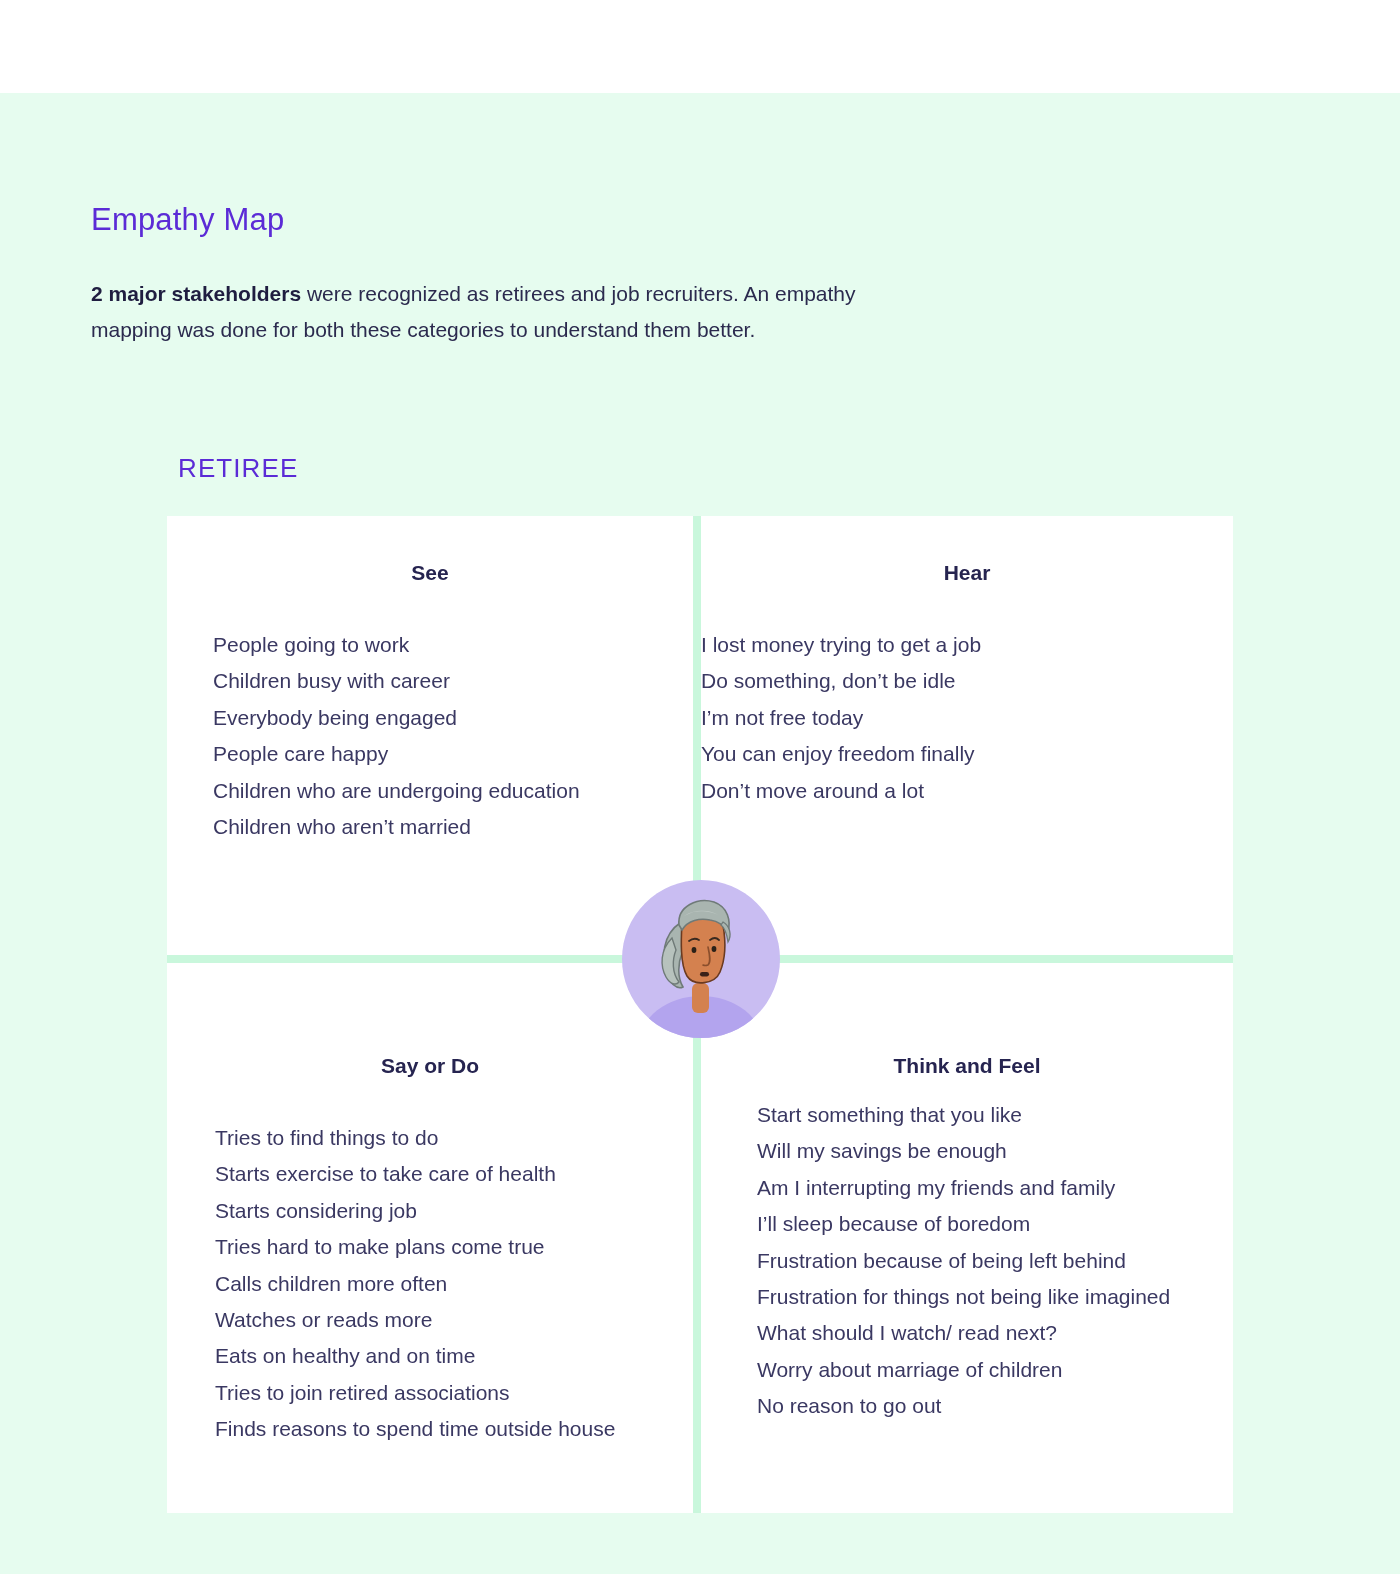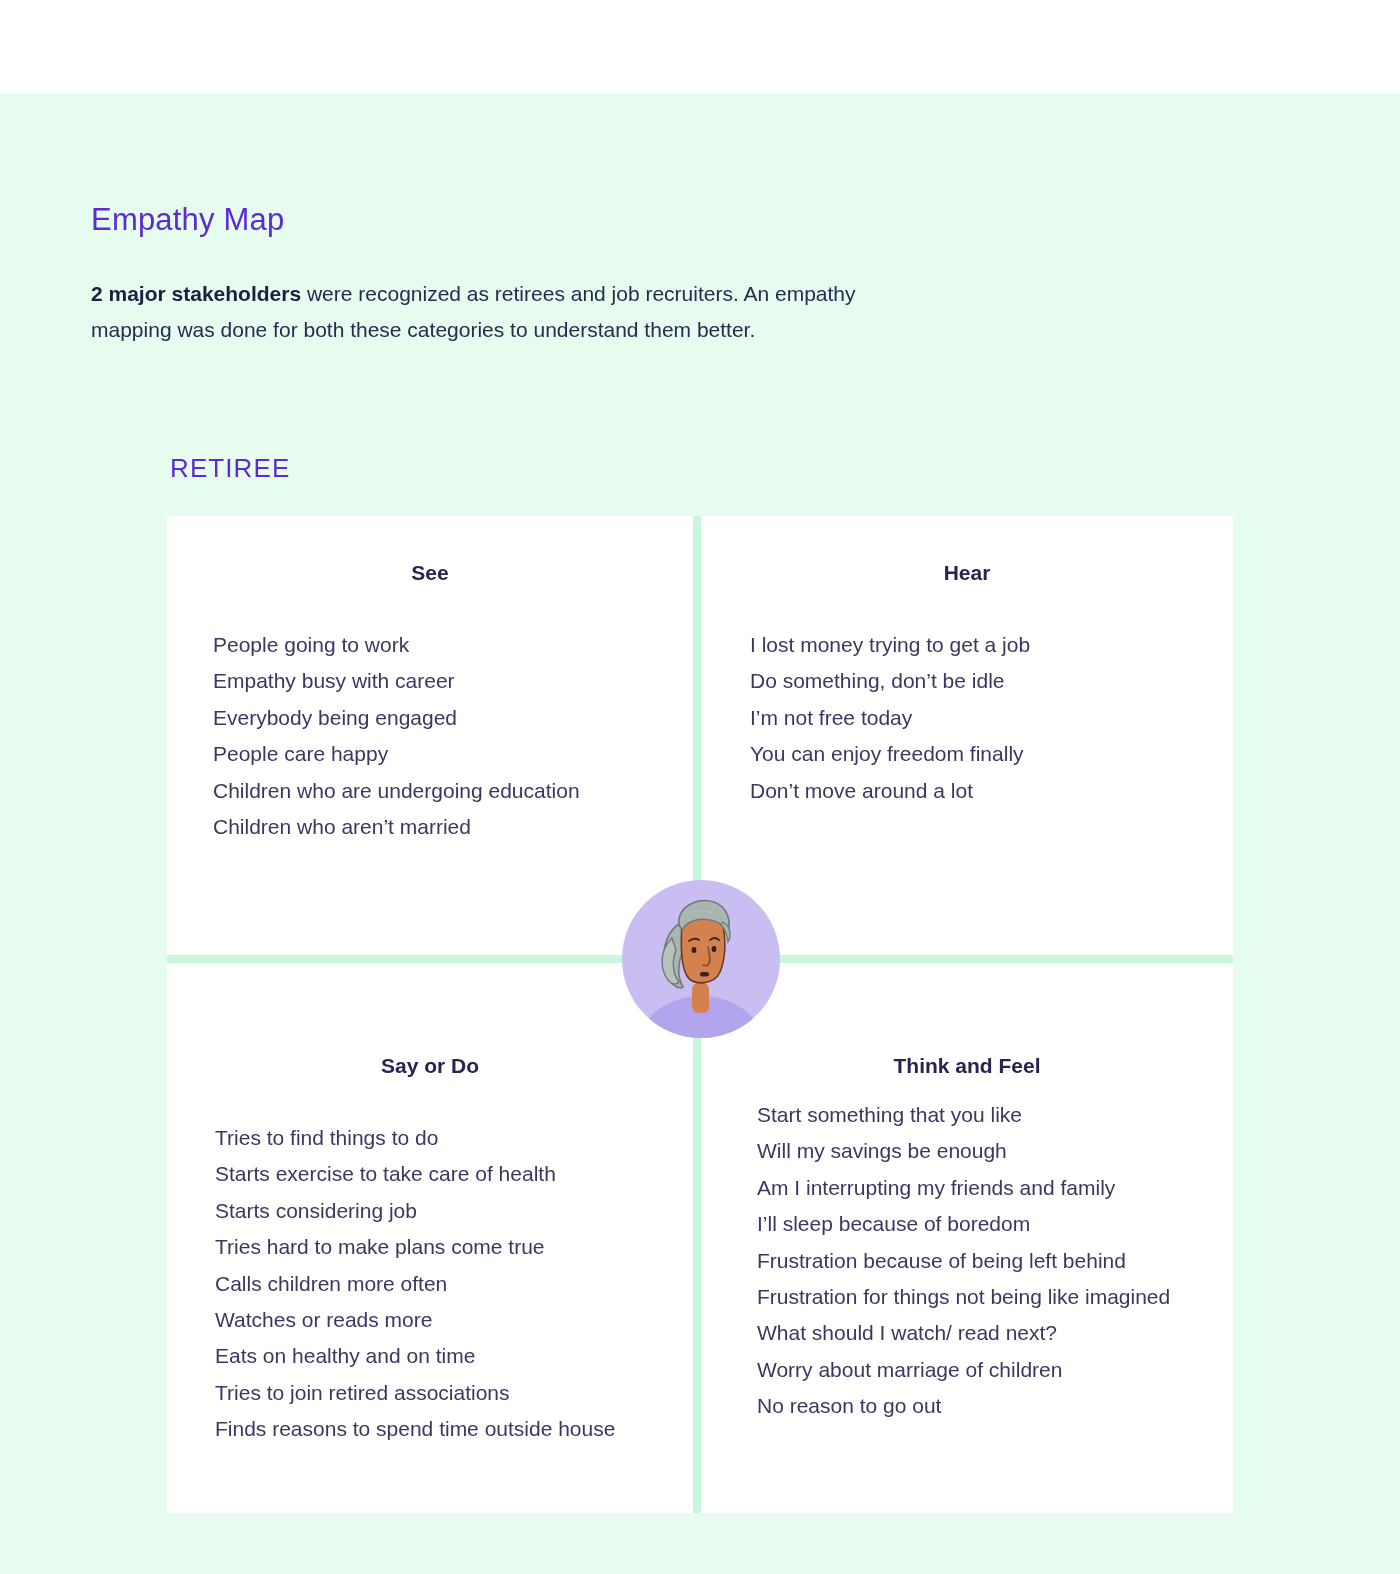--- a/index.html
+++ b/index.html
@@ -55,21 +55,21 @@
     max-width: 780px;
   }
   .intro b {
     font-weight: 700;
     color: #1f1d40;
   }
 
   
   .stakeholder-label {
     position: absolute;
-    left: 170px;
+    left: 178px;
     top: 453px;
     font-size: 26px;
     font-weight: 400;
     color: #5b2bd6;
     letter-spacing: 1.1px;
   }
 
   
   #empathy-grid {
     position: absolute;
@@ -119,21 +119,21 @@
   .quad-list {
     list-style: none;
     margin: 0;
     padding: 0;
     font-size: 21px;
     line-height: 36.4px;
     color: #3a3862;
     font-weight: 400;
   }
   .quad-tl .quad-list { margin-top: 42px; padding-left: 46px; }
-  .quad-tr .quad-list { margin-top: 42px; padding-left: 49px; }
+  .quad-tr .quad-list { margin-top: 42px; }
   .quad-bl .quad-list { margin-top: 42px; padding-left: 48px; }
   .quad-br .quad-list { margin-top: 19px; padding-left: 56px; }
   .quad-list li { white-space: nowrap; }
 
   
   #avatar {
     position: absolute;
     left: 622px;
     top: 880px;
     width: 158px;
@@ -155,21 +155,21 @@
   <div class="stakeholder-label">RETIREE</div>
 
   <div id="empathy-grid">
     <div class="divider-v"></div>
     <div class="divider-h"></div>
 
     <div class="quad quad-tl">
       <div class="quad-title">See</div>
       <ul class="quad-list">
           <li>People going to work</li>
-          <li>Empathy busy with career</li>
+          <li>Children busy with career</li>
           <li>Everybody being engaged</li>
           <li>People care happy</li>
           <li>Children who are undergoing education</li>
           <li>Children who aren’t married</li>
         </ul>
     </div>
 
     <div class="quad quad-tr">
       <div class="quad-title">Hear</div>
       <ul class="quad-list">

